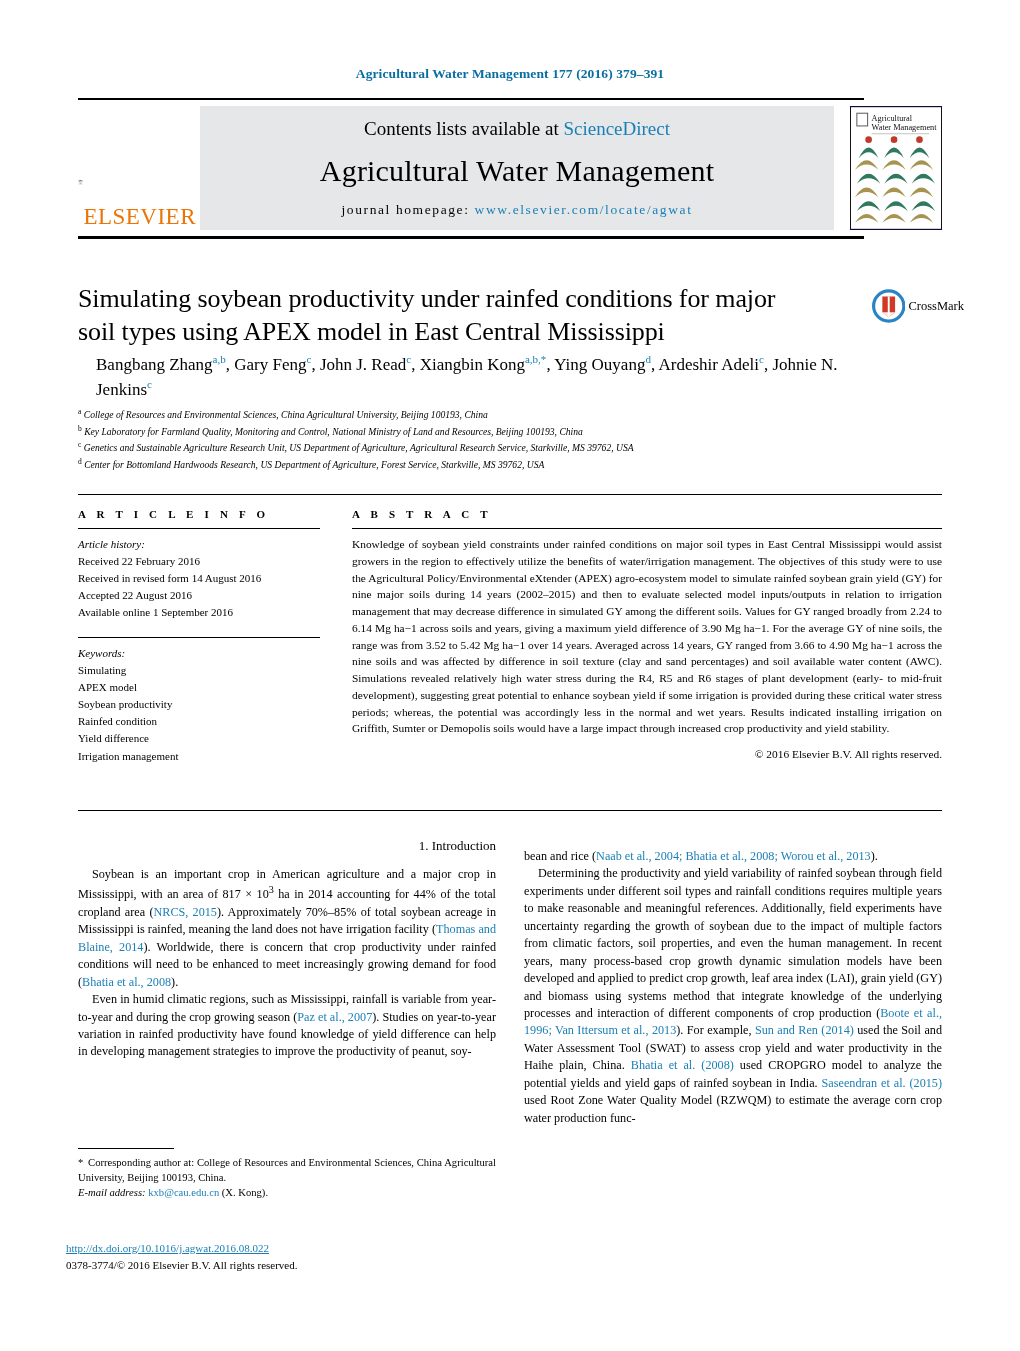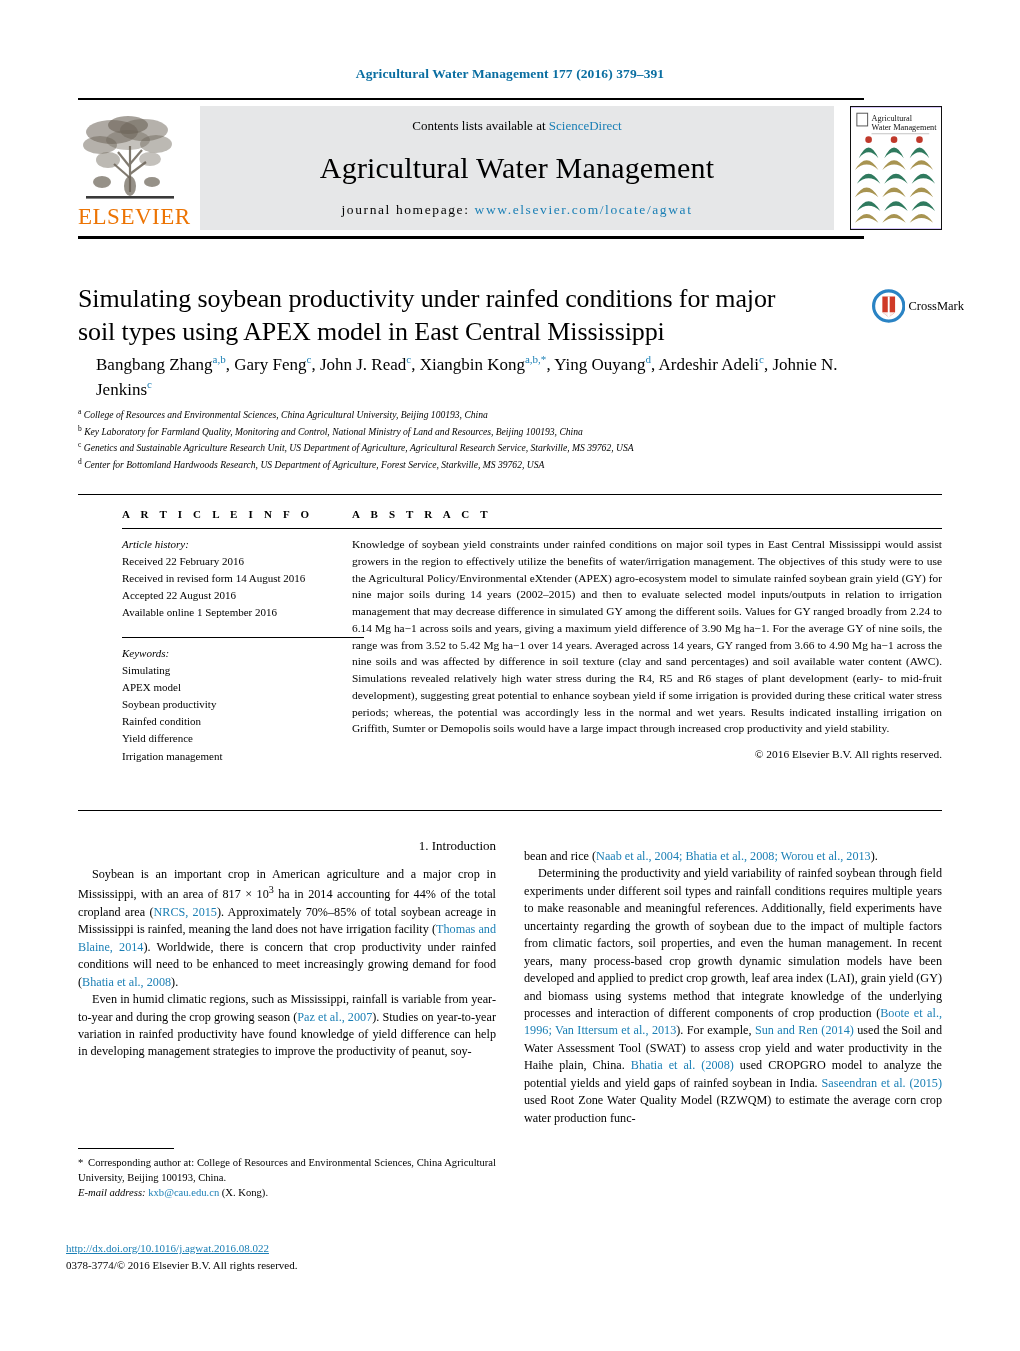--- a/index.html
+++ b/index.html
@@ -20,35 +20,35 @@
     font-size:13.5px; font-weight:bold;
     color:#0a6ea1; letter-spacing:.1px;
   }
 
   
   .masthead { position:absolute; top:98px; left:78px; width:864px; }
   .mast-rule { height:2px; background:#000; width:786px; }
   .mast-body { display:flex; align-items:stretch; margin-top:6px; }
   .els-logo {
     width:118px; flex:0 0 118px;
-    display:flex; flex-direction:column; align-items:flex-start; justify-content:flex-end;
+    display:flex; flex-direction:row; align-items:flex-end; justify-content:flex-end;
     padding-bottom:2px;
   }
   .els-tree { width:104px; height:92px; display:block; }
   .els-word {
     font-family:"Liberation Serif", serif;
     color:#ec7404; font-size:23px; letter-spacing:.5px; line-height:1;
     margin-top:1px;
   }
   .mast-center {
     flex:1 1 auto; background:#e6e7e8; margin-left:4px;
     display:flex; flex-direction:column; justify-content:space-between;
     padding:12px 0 12px 0; height:124px; box-sizing:border-box;
   }
-  .contents-line { text-align:center; font-size:13px; }
+  .contents-line { text-align:center; font-size:19px; }
   .contents-line .sd { color:#1a7fb5; }
   .journal-name {
     text-align:center; font-size:30px; letter-spacing:.2px;
     font-family:"Liberation Serif", serif;
   }
   .homepage-line {
     text-align:center; font-size:13.5px; letter-spacing:1.6px;
   }
   .homepage-line .url { color:#1a7fb5; }
   .cover-thumb {
@@ -78,21 +78,21 @@
 
   .affils {
     position:absolute; top:406px; left:78px; width:800px;
     font-size:9.6px; font-style:italic; line-height:1.62;
   }
   .affils sup { font-style:normal; font-size:7.5px; }
 
   
   .sec-rule { position:absolute; left:78px; width:864px; height:1px; background:#000; }
 
-  .infocol { position:absolute; top:508px; left:78px; width:242px;margin-left:44px; }
+  .infocol { position:absolute; top:508px; left:78px; width:242px; }
   .abscol  { position:absolute; top:508px; left:352px; width:590px; }
 
   .sec-head {
     font-size:11px; font-weight:bold; letter-spacing:4.2px;
     margin-bottom:8px;
   }
   .thin-rule { height:1px; background:#000; margin-bottom:7px; }
   .info-sub { font-style:italic; font-size:11px; line-height:1.55; }
   .info-line { font-size:11px; line-height:1.55; }
   .info-gap { height:16px; }

